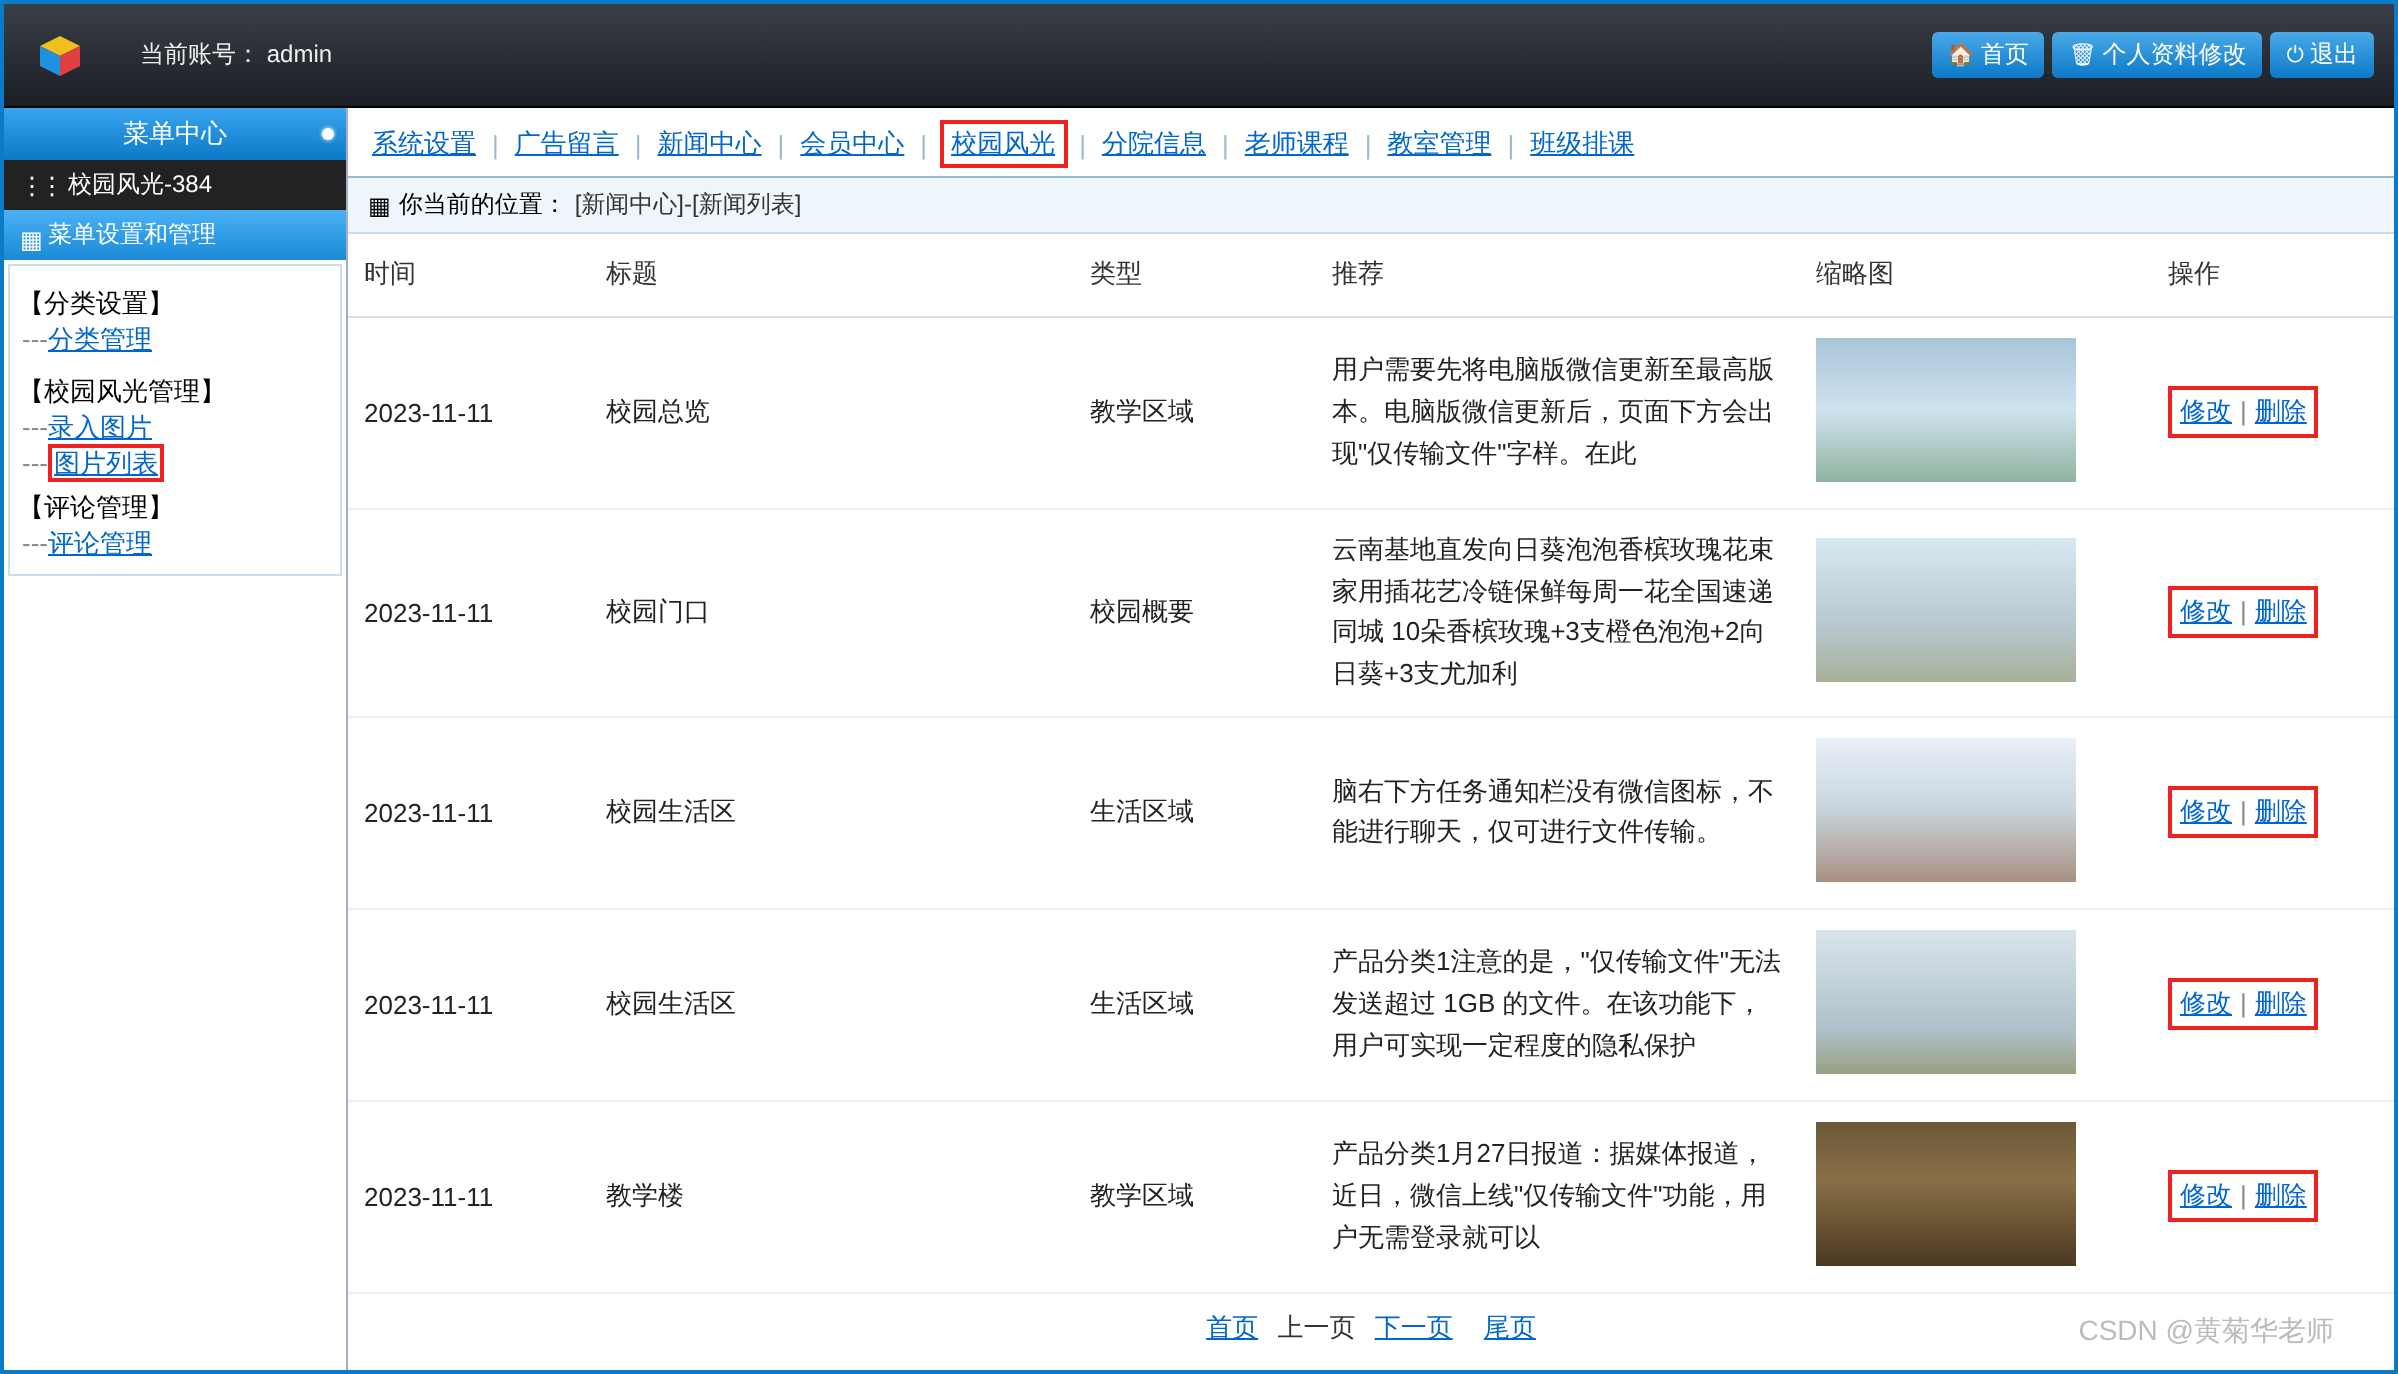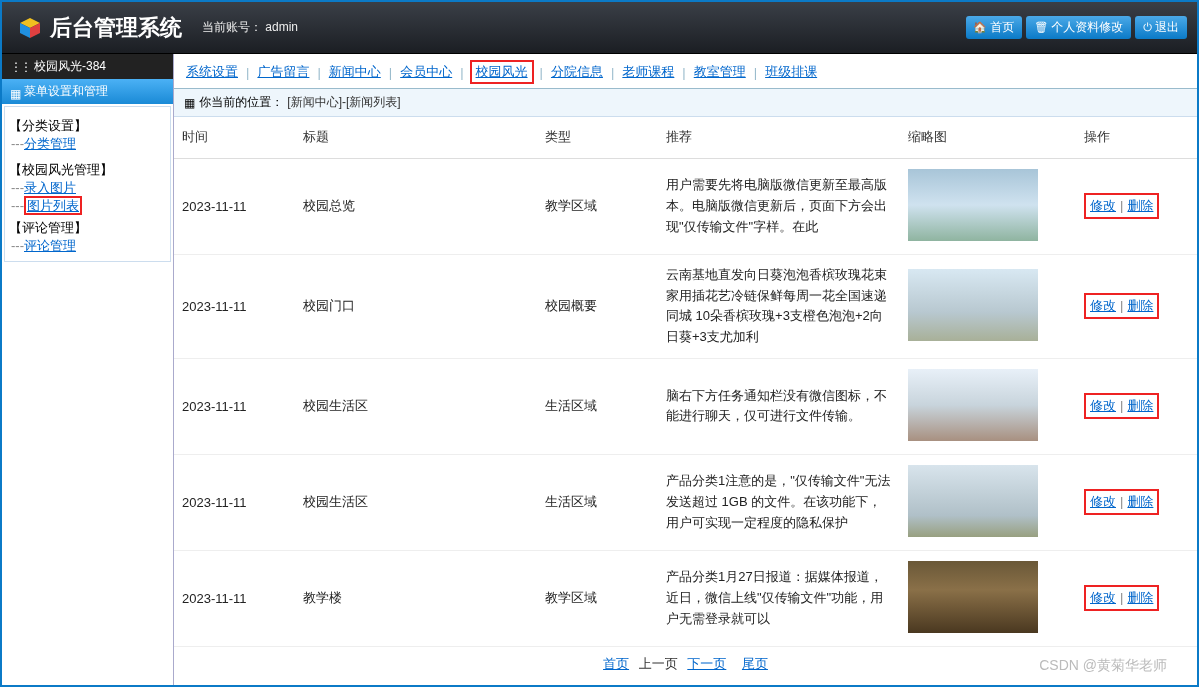--- a/index.html
+++ b/index.html
@@ -76,21 +76,20 @@
   <span class="company-tag">COMPANY</span>
 
   <div class="top-bar">
     <span class="logo-cube">
       <svg viewBox="0 0 24 24">
           <polygon points="12,2 22,7 12,12 2,7" fill="#f0c020"></polygon>
           <polygon points="2,7 12,12 12,22 2,17" fill="#2090e0"></polygon>
           <polygon points="22,7 12,12 12,22 22,17" fill="#e04040"></polygon>
         </svg>
     </span>
-    <span class="title-text">后台管理系统</span>
     <span class="acct">
       <span>当前账号：</span>
       <span>admin</span>
     </span>
     <div class="top-right">
       <a class="top-btn">
           <span class="ico">🏠</span>
           <span>首页</span>
         </a>
       <a class="top-btn">
@@ -100,20 +99,21 @@
       <a class="top-btn">
           <span class="ico">⏻</span>
           <span>退出</span>
         </a>
     </div>
   </div>
 
   <div class="body-wrap">
 
     <div class="sidebar">
+      <div class="menu-header">菜单中心</div>
       <div class="tree-item">
         <span class="tree-dots">⋮⋮</span>
         <span>校园风光-384</span>
       </div>
       <div class="panel-title">
         <span class="sq2">▦</span>
         <span>菜单设置和管理</span>
       </div>
       <div class="panel-body">
         <div class="cat-head">【分类设置】</div>

